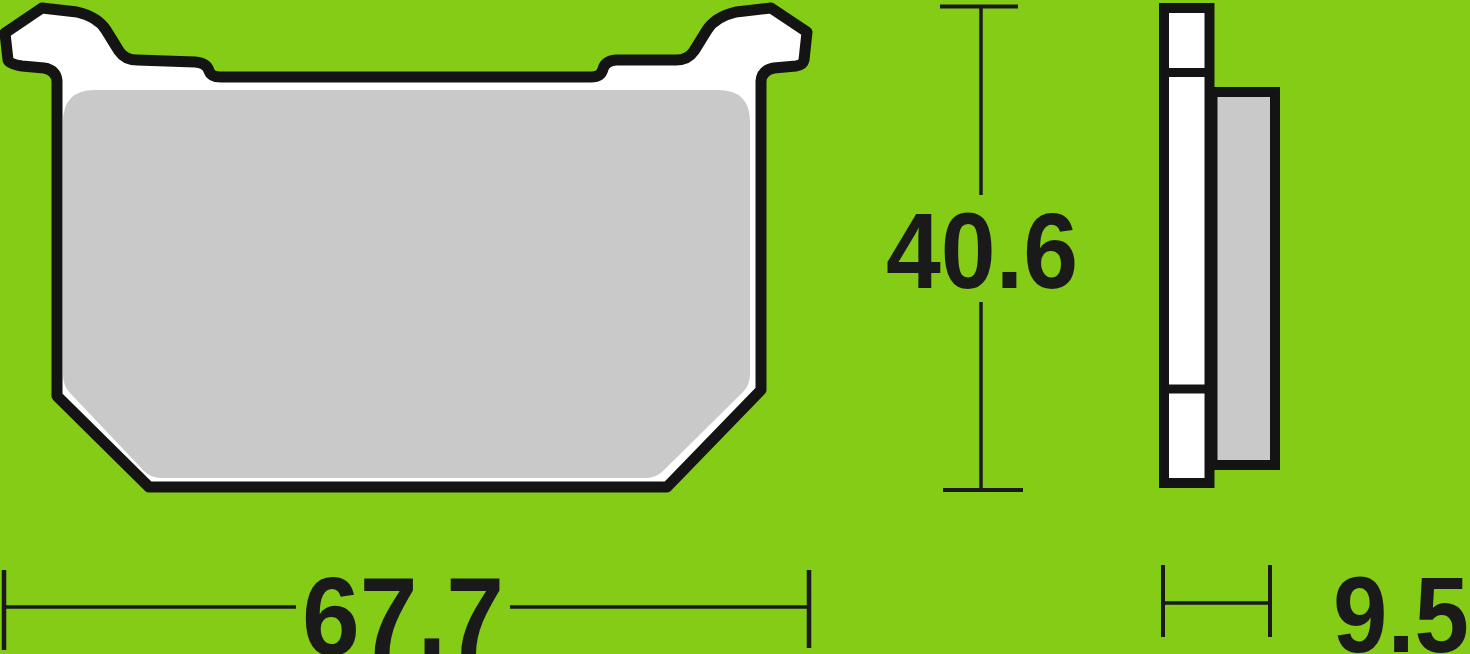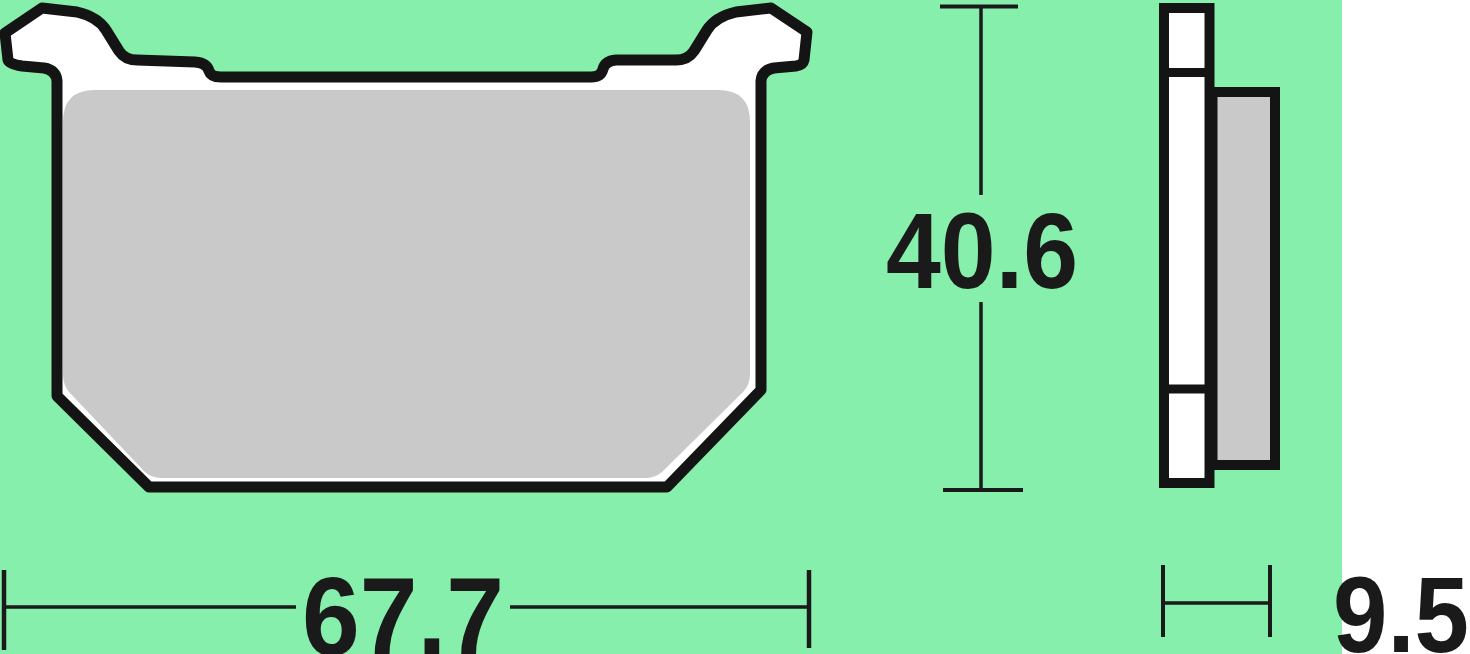--- a/index.html
+++ b/index.html
@@ -5,23 +5,23 @@
   html, body {
     margin: 0;
     padding: 0;
     background: #ffffff;
     width: 1470px;
     height: 654px;
     overflow: hidden;
   }
   #stage {
     position: relative;
-    width: 1342px;
+    width: 1470px;
     height: 654px;
-    background: #86efac;
+    background: #84cc16;
   }
   svg {
     display: block;
   }
   .dim-label {
     font-family: "Liberation Sans", "DejaVu Sans", sans-serif;
     font-weight: bold;
   }
 </style>
 </head>

